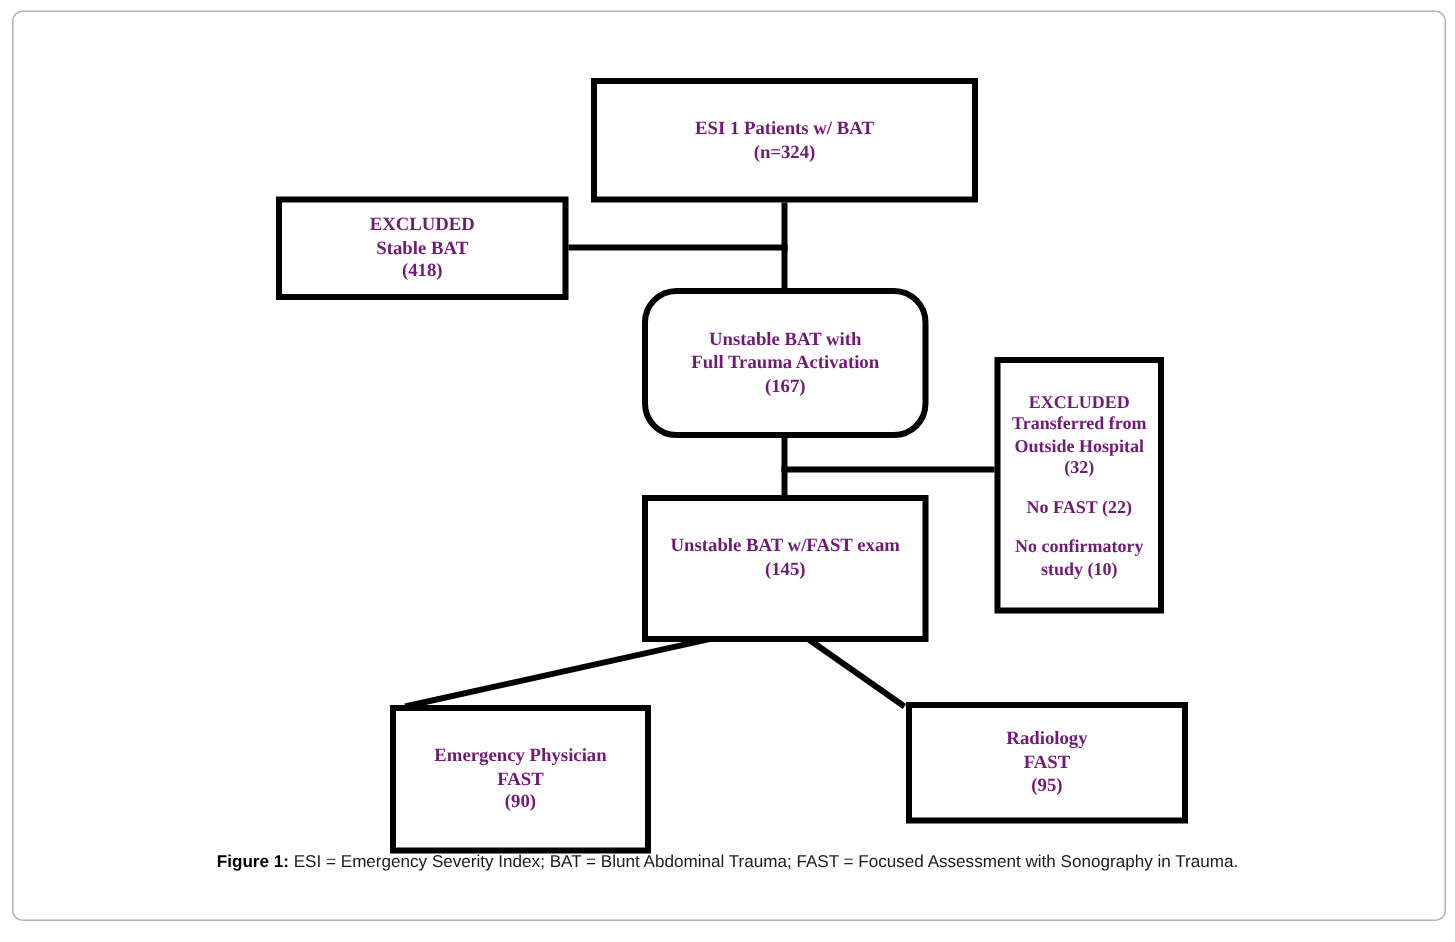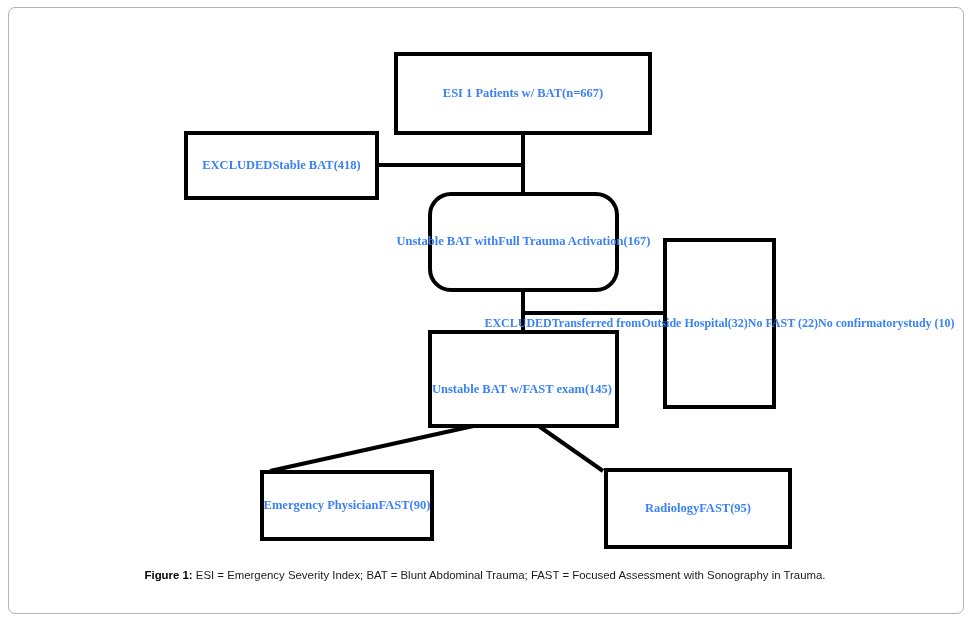--- a/index.html
+++ b/index.html
@@ -42,41 +42,41 @@
   
   .node {
     position: absolute;
     box-sizing: border-box;
     border: 4px solid #000000;
     background: #ffffff;
     font-family: "Liberation Serif", serif;
     font-weight: bold;
     font-size: 12.5px;
     line-height: 15.5px;
-    color: #3b82f6;
+    color: #701a75;
     text-align: center;
     display: flex;
-    flex-direction: row;
+    flex-direction: column;
     justify-content: center;
     align-items: center;
     z-index: 3;
   }
   .node .line { display: block; white-space: nowrap; }
   .node .underline { }
   .node .spacer { display: block; height: 12px; }
 
   
   #node-top      { left: 394px; top: 52px;  width: 258px; height: 83px; }
   #node-excl-left{ left: 184px; top: 131px; width: 195px; height: 69px; }
   #node-unstable { left: 428px; top: 192px; width: 191px; height: 100px; border-radius: 23px; }
   #node-excl-right{ left: 663px; top: 238px; width: 113px; height: 171px;
                     font-size: 12px; line-height: 14.5px; }
   #node-fast     { left: 428px; top: 330px; width: 191px; height: 98px;
                     justify-content: flex-start; padding-top: 22px; }
-  #node-ep       { left: 260px; top: 470px; width: 174px; height: 71px; }
+  #node-ep       { left: 260px; top: 470px; width: 174px; height: 99px; }
   #node-rad      { left: 604px; top: 468px; width: 188px; height: 81px; }
 
   
   .conn {
     position: absolute;
     background: #000000;
     z-index: 1;
   }
   #conn-top-v1     { left: 521px; top: 131px; width: 4px;   height: 64px; }
   #conn-left-h     { left: 375px; top: 163px; width: 150px; height: 4px; }
@@ -125,21 +125,21 @@
     <div class="conn" id="conn-mid-v"></div>
     <div class="conn" id="conn-right-h"></div>
 
     <svg id="split" viewBox="0 0 470 75">
       <line x1="268" y1="10" x2="15" y2="66" stroke="#000000" stroke-width="4"></line>
       <line x1="268" y1="10" x2="348" y2="66" stroke="#000000" stroke-width="4"></line>
     </svg>
 
     <div class="node" id="node-top">
       <span class="line">ESI 1 Patients w/ BAT</span>
-      <span class="line">(n=667)</span>
+      <span class="line">(n=324)</span>
     </div>
 
     <div class="node" id="node-excl-left">
       <span class="line underline">EXCLUDED</span>
       <span class="line">Stable BAT</span>
       <span class="line">(418)</span>
     </div>
 
     <div class="node" id="node-unstable">
       <span class="line">Unstable BAT with</span>

